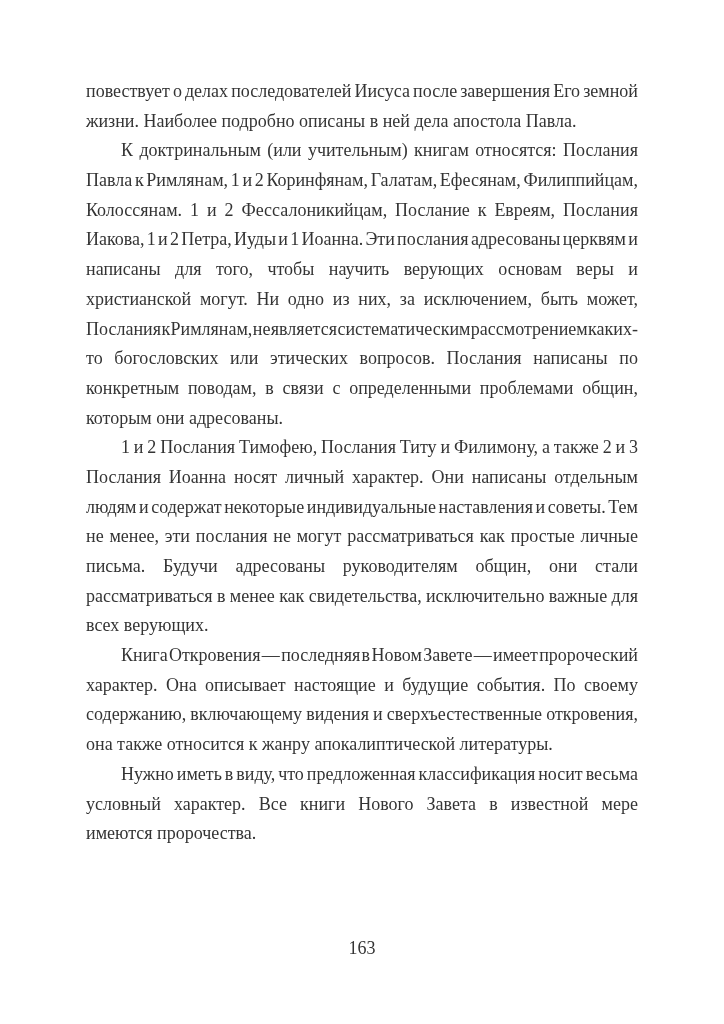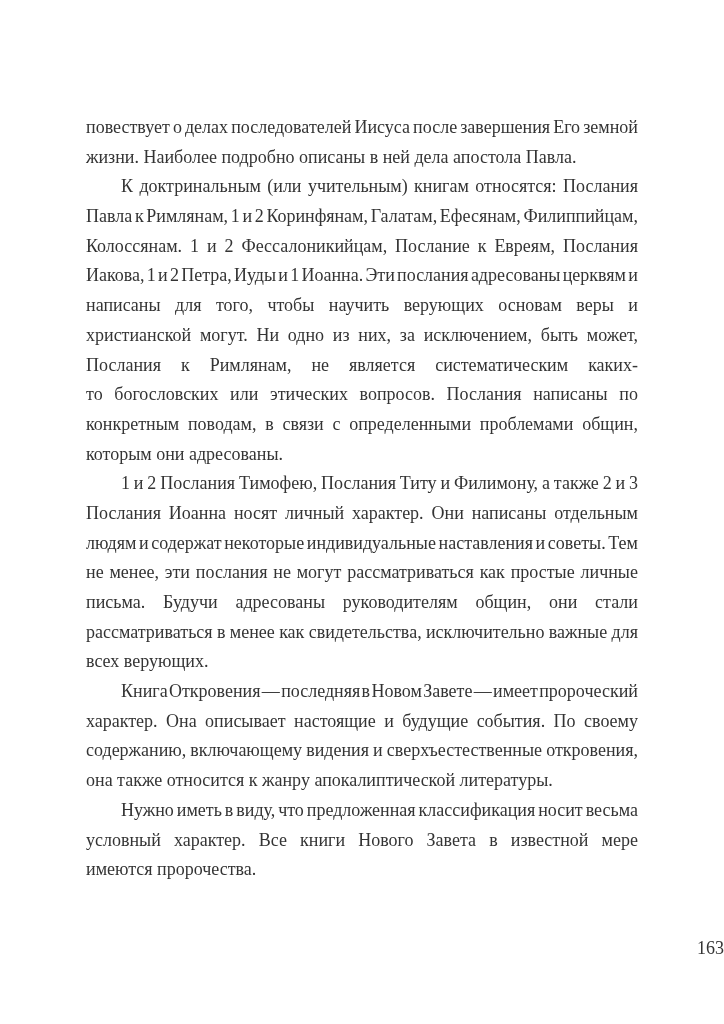--- a/index.html
+++ b/index.html
@@ -18,21 +18,20 @@
   .doc-page {
     position: absolute;
     inset: 0;
     background: #ffffff;
   }
   .text-block {
     position: absolute;
     left: 86px;
     top: 77px;
     width: 552px;
-    margin-top: 36px;
   }
   .line {
     height: 29.7px;
     line-height: 29.7px;
     font-size: 18px;
     box-sizing: border-box;
     width: 552px;
   }
   
   .line.just {
@@ -52,21 +51,21 @@
     white-space: nowrap;
     text-align: left;
   }
   .page-number {
     position: absolute;
     top: 934px;
     left: 0;
     width: 724px;
     height: 29.7px;
     line-height: 29.7px;
-    text-align: right;
+    text-align: center;
     font-size: 18px;
     color: #343434;
   }
 </style>
 </head>
 <body>
 
 <div class="doc-page">
   <div class="text-block">
       <div class="line just">
@@ -152,20 +151,21 @@
         <span>быть</span>
         <span>может,</span>
       </div>
       <div class="line just">
         <span>Послания</span>
         <span>к</span>
         <span>Римлянам,</span>
         <span>не</span>
         <span>является</span>
         <span>систематическим</span>
+        <span>рассмотрением</span>
         <span>каких-</span>
       </div>
       <div class="line just">
         <span>то</span>
         <span>богословских</span>
         <span>или</span>
         <span>этических</span>
         <span>вопросов.</span>
         <span>Послания</span>
         <span>написаны</span>

